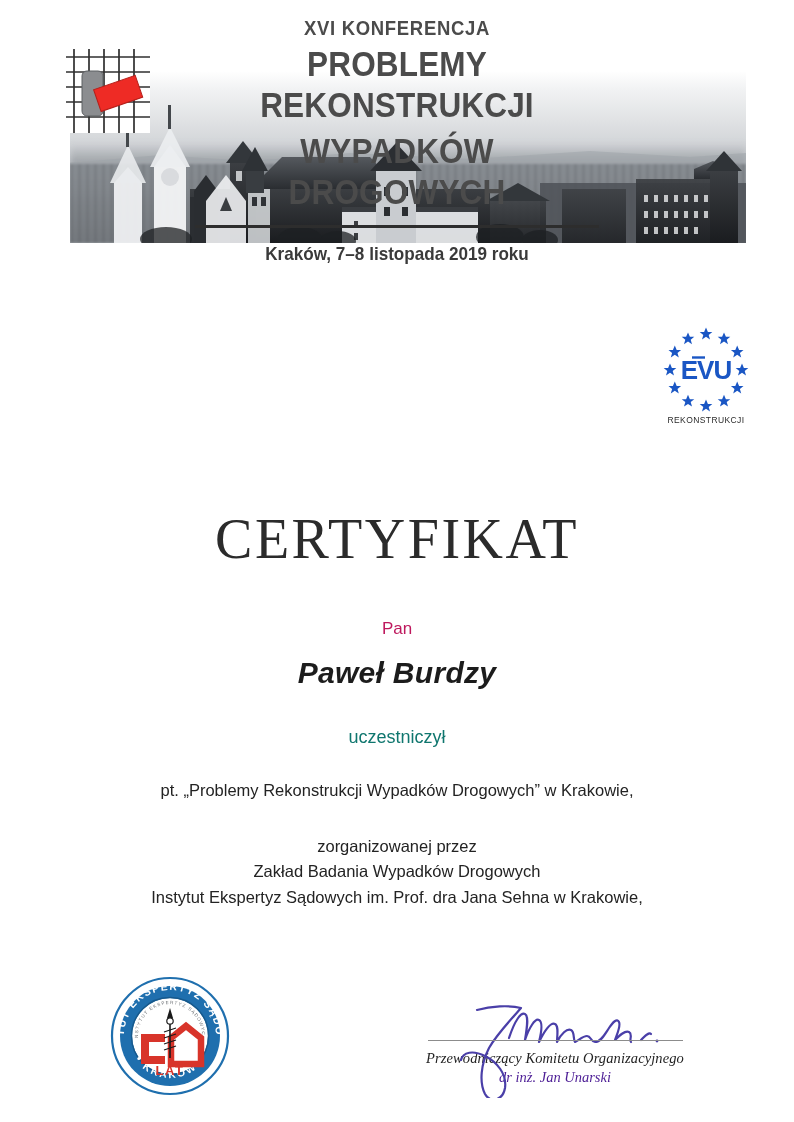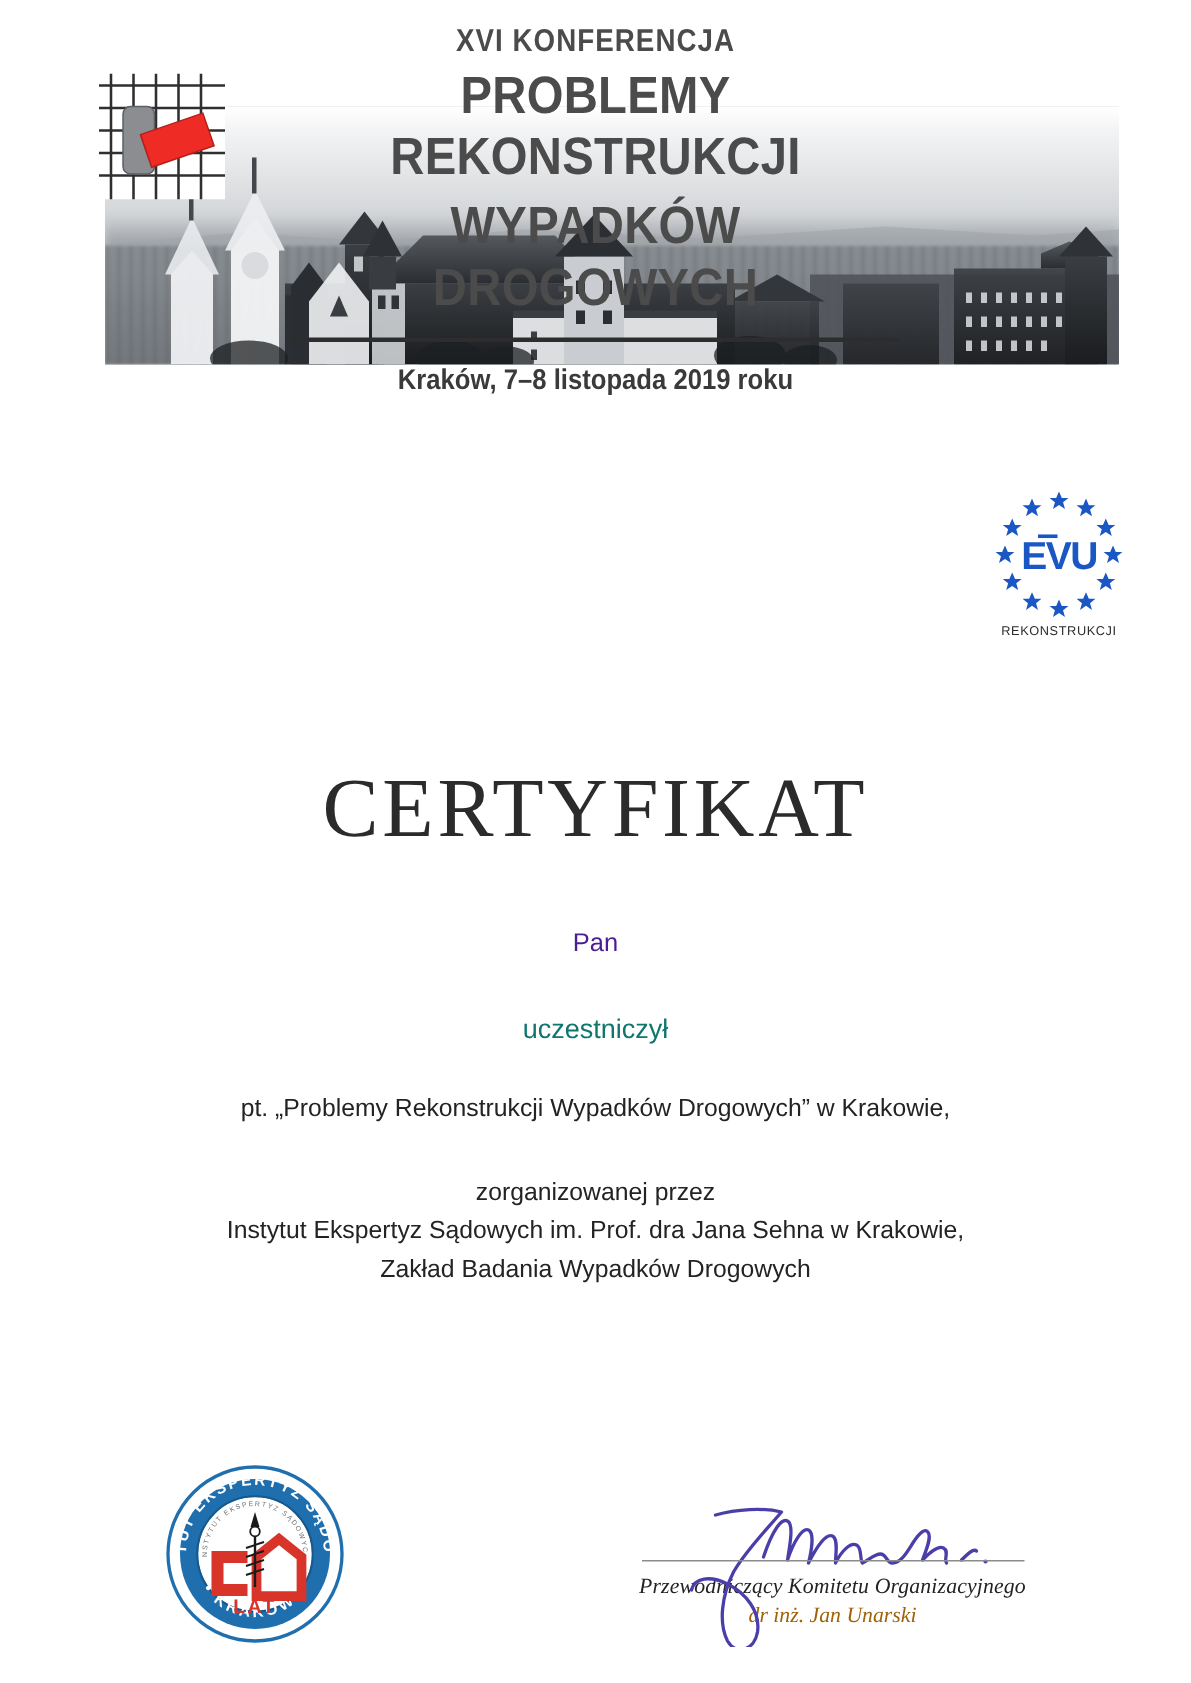--- a/index.html
+++ b/index.html
@@ -141,21 +141,21 @@
     font-family: "Liberation Serif", serif;
     font-weight: normal;
     font-size: 56px;
     letter-spacing: 2.5px;
     color: #2b2b2b;
     line-height: 1;
   }
   .pan-line {
     font-family: "Liberation Sans", sans-serif;
     font-size: 17px;
-    color: #4c1d95;
+    color: #be185d;
     margin-top: 52px;
   }
   .recipient {
     font-family: "Liberation Sans", sans-serif;
     font-weight: bold;
     font-style: italic;
     font-size: 30px;
     color: #1c1c1c;
     margin-top: 17px;
     letter-spacing: .3px;
@@ -211,21 +211,21 @@
     font-style: italic;
     font-size: 14.5px;
     color: #232323;
     margin-top: 9px;
     letter-spacing: .1px;
   }
   .sign-name {
     font-family: "Liberation Serif", serif;
     font-style: italic;
     font-size: 14.5px;
-    color: #a16207;
+    color: #4c1d95;
     margin-top: 2px;
   }
 </style>
 </head>
 <body>
 
 <div id="page">
 
   <div id="panorama">
     <div class="sky"></div>
@@ -411,28 +411,29 @@
         <text x="46" y="55" text-anchor="middle" font-family="Liberation Sans, sans-serif" font-weight="bold" font-size="26" fill="#1a56c4" letter-spacing="-1">EVU</text>
         <line x1="32" y1="33.5" x2="45" y2="33.5" stroke="#1a56c4" stroke-width="2.4"></line>
       </svg>
     </div>
     <div class="rek">REKONSTRUKCJI</div>
   </div>
 
   <div id="body-block">
     <div class="cert-title">CERTYFIKAT</div>
     <div class="pan-line">Pan</div>
+    <div class="recipient">Paweł Burdzy</div>
     <div class="verb-line">uczestniczył</div>
     <div class="para">
       <span class="ln">pt. „Problemy Rekonstrukcji Wypadków Drogowych” w Krakowie,</span>
     </div>
     <div class="para">
       <span class="ln">zorganizowanej przez</span>
+      <span class="ln">Zakład Badania Wypadków Drogowych</span>
       <span class="ln">Instytut Ekspertyz Sądowych im. Prof. dra Jana Sehna w Krakowie,</span>
-      <span class="ln">Zakład Badania Wypadków Drogowych</span>
     </div>
   </div>
 
   <div id="seal">
     <svg width="124" height="124" viewBox="0 0 124 124">
       <defs>
         <path id="arcTop" d="M 16,62 A 46,46 0 0 1 108,62" fill="none"></path>
         <path id="arcBot" d="M 20,62 A 42,42 0 0 0 104,62" fill="none"></path>
         <path id="arcInner" d="M 30,62 A 32,32 0 0 1 94,62" fill="none"></path>
       </defs>

